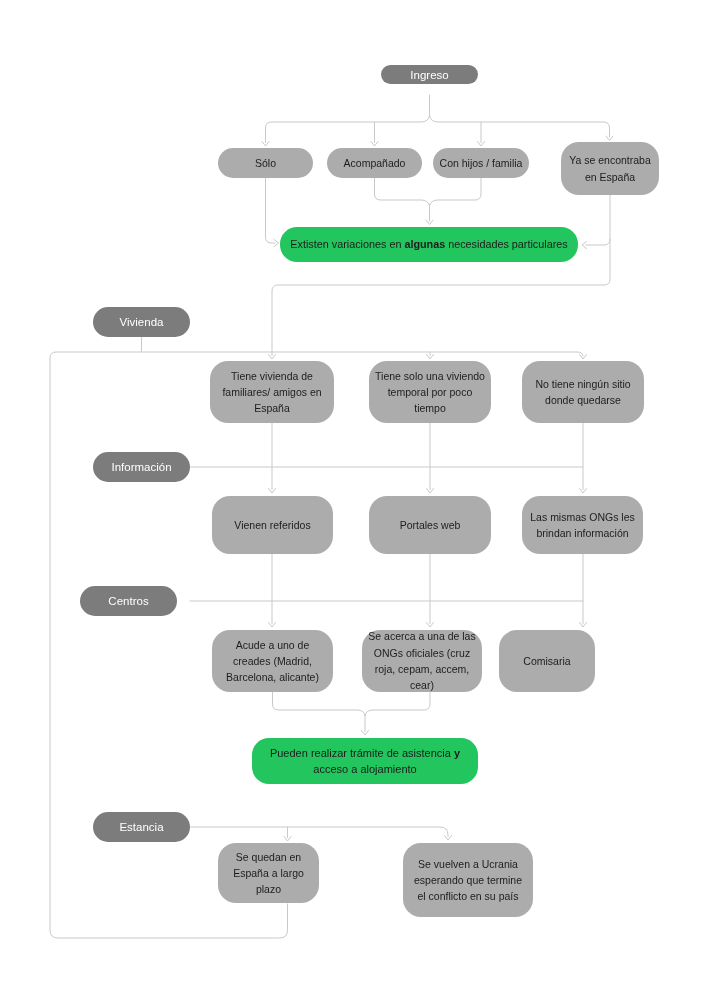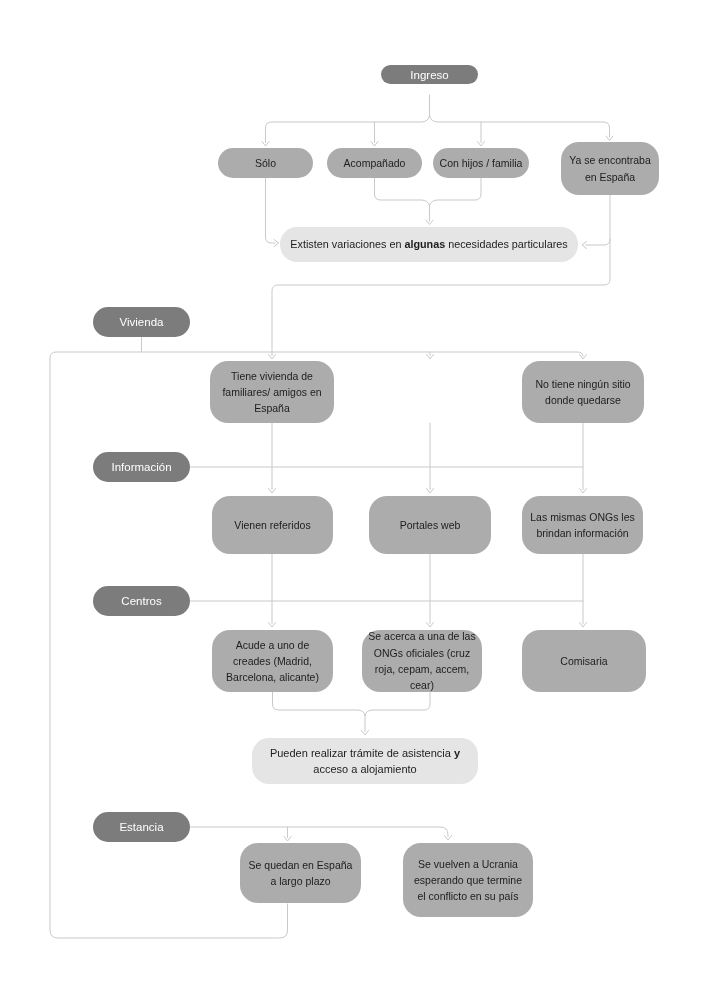--- a/index.html
+++ b/index.html
@@ -4,52 +4,52 @@
 <style>
   html,body{margin:0;padding:0;background:#ffffff;}
   .canvas{position:relative;width:725px;height:991px;background:#ffffff;
           font-family:"Liberation Sans",sans-serif;overflow:hidden;}
   svg.wires{position:absolute;left:0;top:0;width:725px;height:991px;}
   .box{position:absolute;display:flex;align-items:center;justify-content:center;
        text-align:center;box-sizing:border-box;}
   .stage{background:#7c7c7c;color:#ffffff;border-radius:15px;font-size:11.5px;}
   .node{background:#acacac;color:#1d1d1d;border-radius:18px;font-size:10.5px;
         line-height:1.55;padding:4px 6px;}
-  .note{background:#e5e5e5;color:#1d1d1d;border-radius:17px;font-size:11px;
+  .note{background:#22c55e;color:#1d1d1d;border-radius:17px;font-size:11px;
         line-height:1.5;padding:4px 8px;}
   .note b{font-weight:700;}
   #note-variaciones{white-space:nowrap;font-size:10.8px;}
 
   #s-ingreso{left:381px;top:65px;width:97px;height:19px}
   #s-vivienda{left:93px;top:307px;width:97px;height:30px}
   #s-informacion{left:93px;top:452px;width:97px;height:30px}
-  #s-centros{left:93px;top:586px;width:97px;height:30px}
+  #s-centros{left:80px;top:586px;width:97px;height:30px}
   #s-estancia{left:93px;top:812px;width:97px;height:30px}
 
   #n-solo{left:218px;top:148px;width:95px;height:30px}
   #n-acompanado{left:327px;top:148px;width:95px;height:30px}
   #n-conhijos{left:433px;top:148px;width:96px;height:30px}
   #n-yaestaba{left:561px;top:142px;width:98px;height:53px}
   #note-variaciones{left:280px;top:227px;width:298px;height:35px}
 
   #n-vivfam{left:210px;top:361px;width:124px;height:62px}
   #n-vivtemp{left:369px;top:361px;width:122px;height:62px}
   #n-sinsitio{left:522px;top:361px;width:122px;height:62px}
 
   #n-referidos{left:212px;top:496px;width:121px;height:58px}
   #n-portales{left:369px;top:496px;width:122px;height:58px}
   #n-ongsinfo{left:522px;top:496px;width:121px;height:58px}
 
   #n-creades{left:212px;top:630px;width:121px;height:62px}
   #n-ongsofic{left:362px;top:630px;width:120px;height:62px}
-  #n-comisaria{left:522px;top:630px;width:124px;height:62px}
+  #n-comisaria{left:499px;top:630px;width:96px;height:62px}
 
   #note-tramite{left:252px;top:738px;width:226px;height:46px}
 
-  #n-quedan{left:240px;top:843px;width:121px;height:60px}
+  #n-quedan{left:218px;top:843px;width:101px;height:60px}
   #n-vuelven{left:403px;top:843px;width:130px;height:74px}
 </style>
 </head>
 <body>
 
 <div class="canvas">
 
   <svg class="wires" viewBox="0 0 725 991" fill="none" stroke="#c9c9c9" stroke-width="1" stroke-linecap="round" stroke-linejoin="round">
 
     <path d="M429.5 95 V116"></path>
@@ -140,20 +140,23 @@
     <span>Ya se encontraba en España</span>
   </div>
 
   <div class="box note" id="note-variaciones">
     <span><span>Extisten variaciones en </span><b>algunas</b><span> necesidades particulares</span></span>
   </div>
 
   <div class="box node" id="n-vivfam">
     <span>Tiene vivienda de familiares/ amigos en España</span>
   </div>
+  <div class="box node" id="n-vivtemp">
+    <span>Tiene solo una viviendo temporal por poco tiempo</span>
+  </div>
   <div class="box node" id="n-sinsitio">
     <span>No tiene ningún sitio donde quedarse</span>
   </div>
 
   <div class="box node" id="n-referidos">
     <span>Vienen referidos</span>
   </div>
   <div class="box node" id="n-portales">
     <span>Portales web</span>
   </div>

